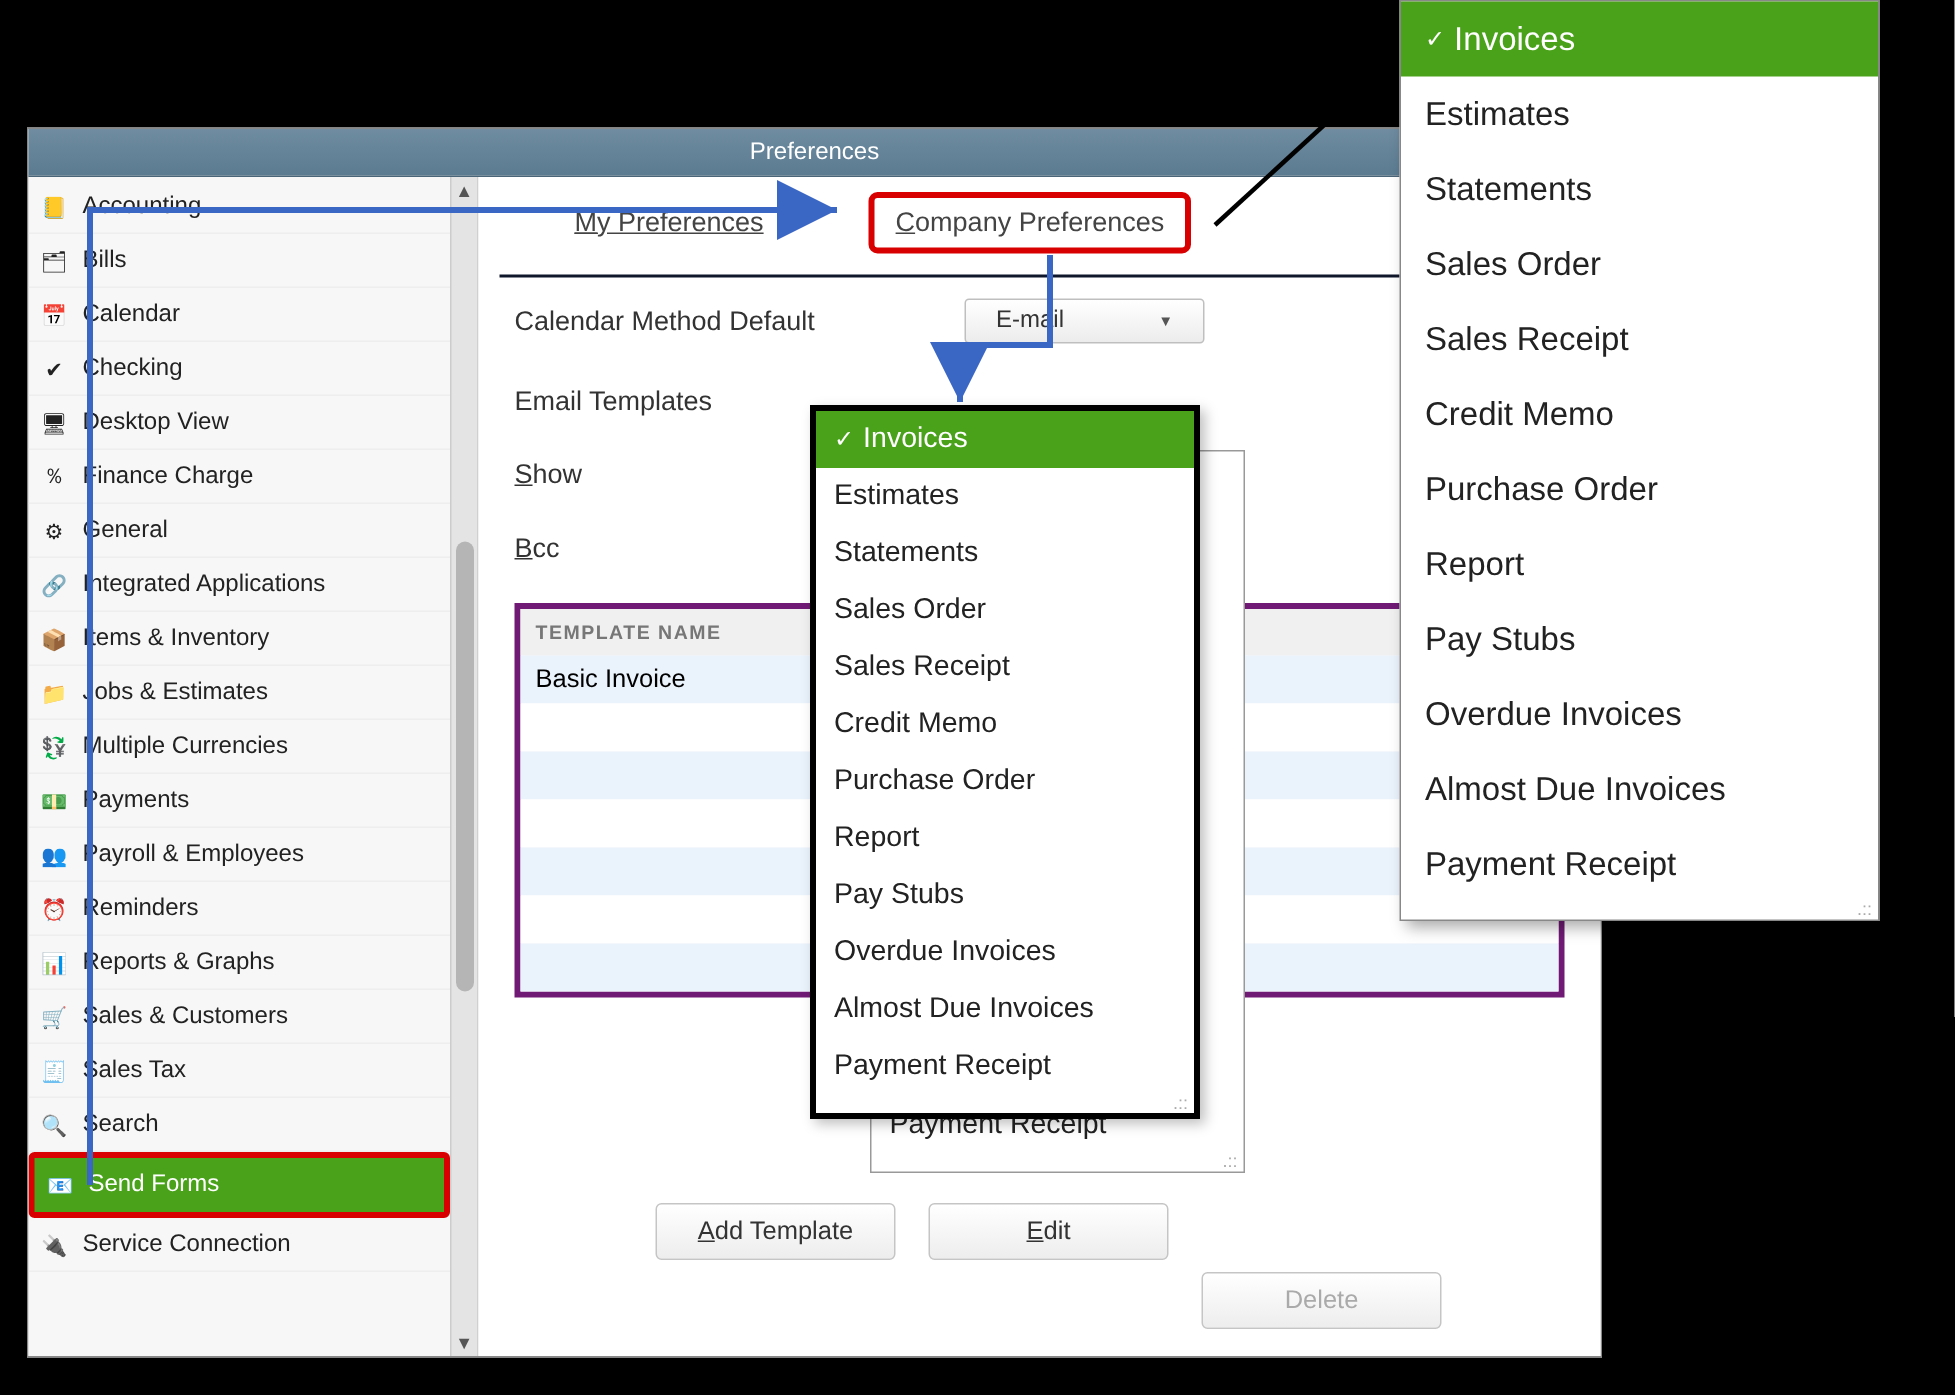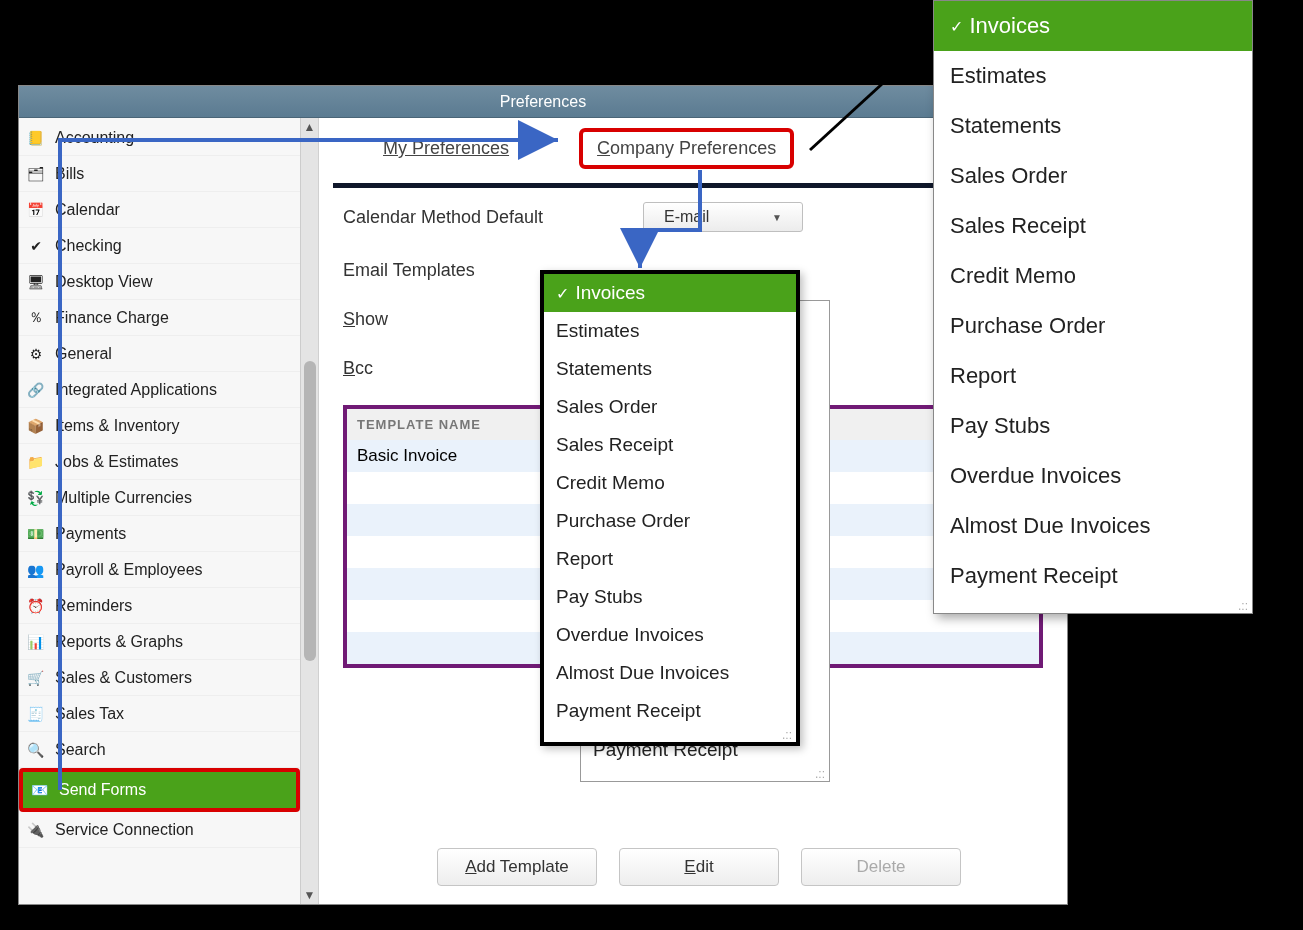--- a/index.html
+++ b/index.html
@@ -91,21 +91,21 @@
   .main {
     flex:1;
     background:#fff;
     position:relative;
     padding: 0 14px;
   }
   .tabbar {
     display:flex;
     gap:60px;
     padding:10px 40px 14px 40px;
-    border-bottom:5px solid #0f172a;
+    border-bottom:2px solid #0f172a;
     align-items:center;
   }
   .tab {
     font-size:18px;
     color:#444;
     cursor:pointer;
     padding:4px 10px;
   }
   .tab.my { text-decoration:underline; }
   .tab.company {
@@ -177,21 +177,21 @@
     border:1px solid #c5c5c5;
     background:linear-gradient(#ffffff,#ededed);
     border-radius:4px;
     font-size:17px;
     color:#333;
     display:flex;
     align-items:center;
     justify-content:center;
     cursor:pointer;
   }
-  .btn.delete { color:#aaa; }
+  .btn.delete { color:#aaa;margin-top:46px; }
   
   .dd-overlay {
     position:absolute;
     left:540px;
     top:270px;
     width:260px;
     background:#fff;
     border:4px solid #000;
     z-index:10;
     box-shadow: 3px 3px 8px rgba(0,0,0,0.25);

